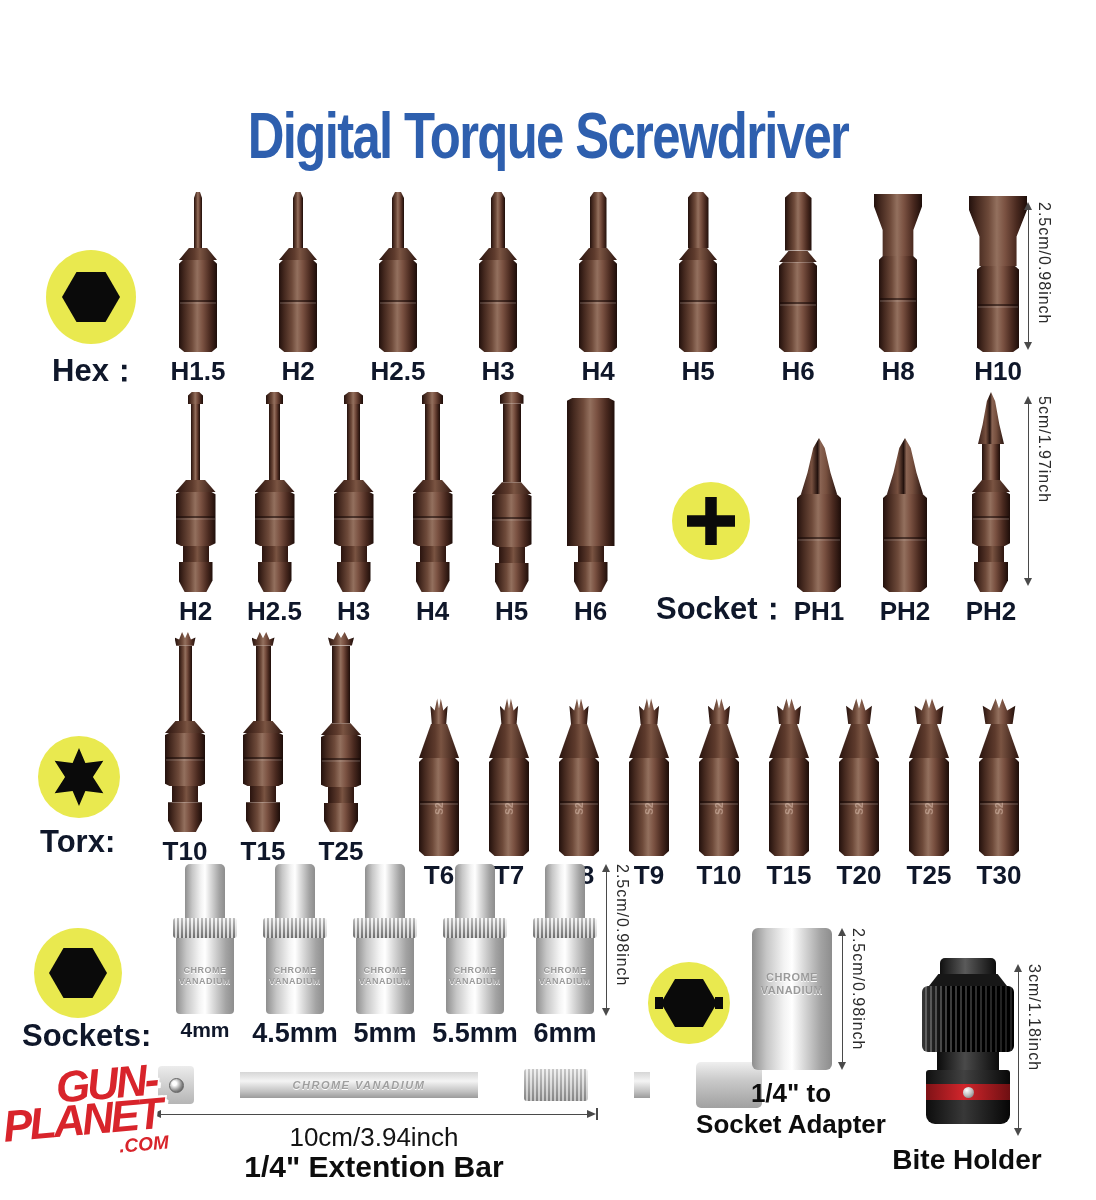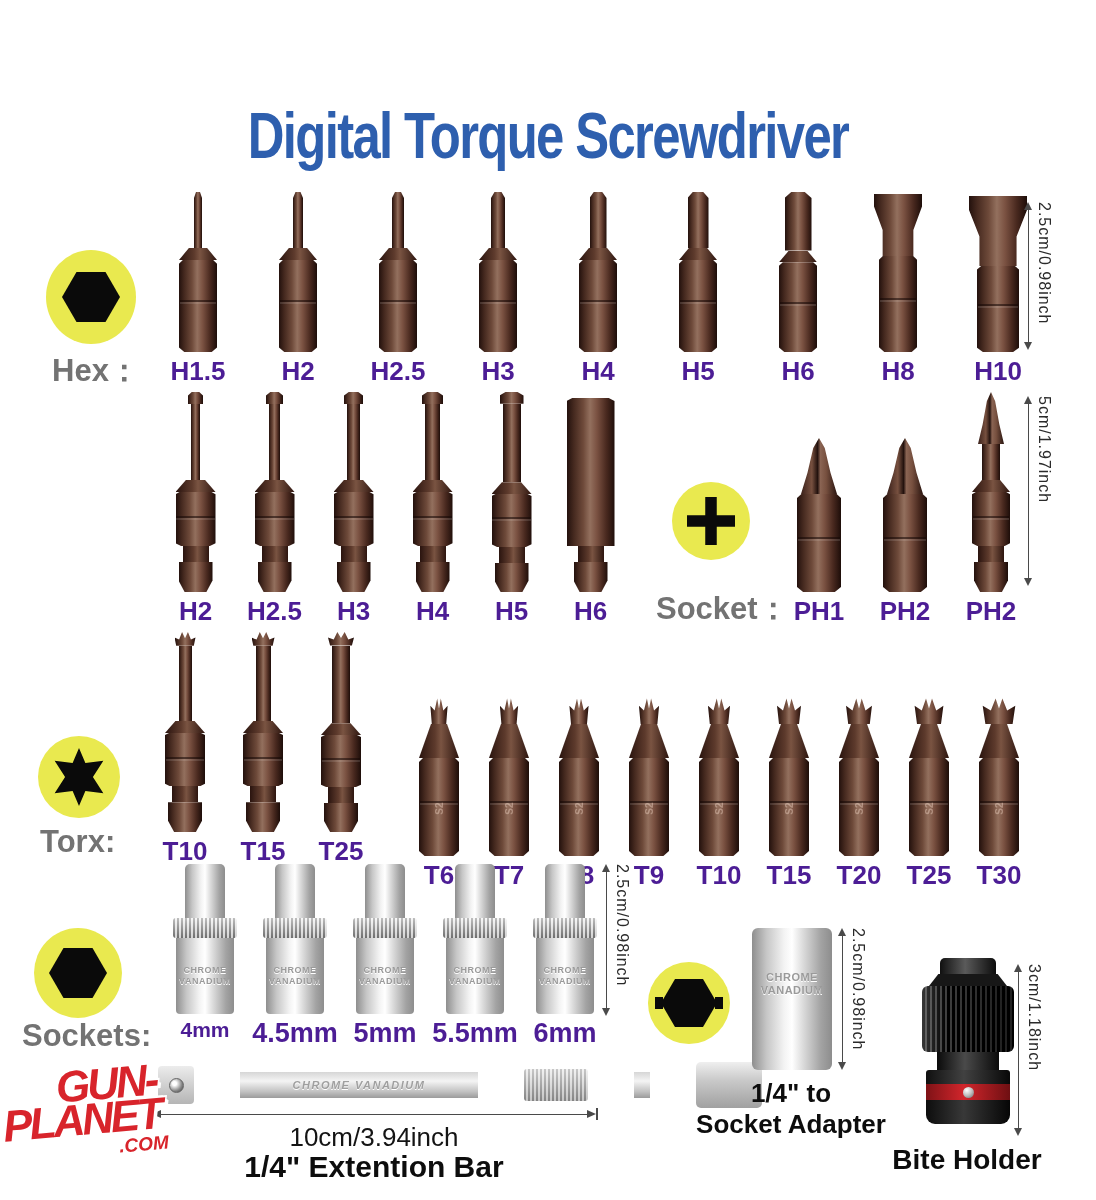--- a/index.html
+++ b/index.html
@@ -11,21 +11,21 @@
   html,body{margin:0;padding:0;background:#fff;}
   .stage{position:relative;width:1096px;height:1200px;background:#fff;overflow:hidden;
          font-family:"Liberation Sans",sans-serif;color:#111;}
   .title{position:absolute;top:100px;left:0;right:0;text-align:center;
          font-size:62px;font-weight:bold;color:#2e5fae;letter-spacing:-2px;
          transform:scale(.82,1.04);}
   
   .bits-row{position:absolute;display:flex;}
   .bit-item{display:flex;flex-direction:column;align-items:center;}
   .g{display:flex;flex-direction:column;align-items:center;justify-content:flex-end;}
-  .bit-label{margin-top:4px;font-weight:bold;font-size:26px;color:#4c1d95;white-space:nowrap;}
+  .bit-label{margin-top:4px;font-weight:bold;font-size:26px;color:#0f172a;white-space:nowrap;}
   i,b{display:block;}
   
   .bit-s{height:160px;}
   .tip{width:var(--tw,10px);height:var(--th,56px);background:var(--bronze);
        clip-path:polygon(0 6px,25% 0,75% 0,100% 6px,100% 100%,0 100%);}
   .bell{width:var(--tw,48px);height:var(--th,62px);background:var(--bronze);
        clip-path:polygon(0 0,100% 0,100% 20%,82% 58%,82% 100%,18% 100%,18% 58%,0 20%);}
   .shoulder{width:var(--bw,38px);height:12px;background:var(--bronzeD);
        clip-path:polygon(26% 0,74% 0,100% 100%,0 100%);}
   .body{position:relative;width:var(--bw,38px);height:var(--bh,92px);background:var(--bronze);
@@ -82,21 +82,21 @@
        clip-path:polygon(25% 0,75% 0,100% 50%,75% 100%,25% 100%,0 50%);}
   .plus{width:48px;height:48px;background:#0a0a0a;
        clip-path:polygon(38% 0,62% 0,62% 38%,100% 38%,100% 62%,62% 62%,62% 100%,38% 100%,38% 62%,0 62%,0 38%,38% 38%);}
   .star6{width:58px;height:58px;background:#0a0a0a;
        clip-path:polygon(50% 0,61% 26%,92% 22%,74% 50%,92% 78%,61% 74%,50% 100%,39% 74%,8% 78%,26% 50%,8% 22%,39% 26%);}
   .hexnub{position:relative;width:56px;height:48px;}
   .hexnub .hx{width:100%;height:100%;background:#0a0a0a;
        clip-path:polygon(25% 0,75% 0,100% 50%,75% 100%,25% 100%,0 50%);}
   .hexnub .nub{position:absolute;top:38%;width:8px;height:12px;background:#0a0a0a;}
   .hexnub .nub.l{left:-6px;}.hexnub .nub.r{right:-6px;}
-  .row-label{position:absolute;font-weight:bold;font-size:31px;color:#737373;white-space:nowrap;}
+  .row-label{position:absolute;font-weight:bold;font-size:31px;color:#0f172a;white-space:nowrap;}
   
   .vmeasure{position:absolute;display:flex;gap:3px;}
   .varrow{display:flex;flex-direction:column;align-items:center;}
   .vline{flex:1;width:1px;background:#4a4a4a;}
   .ah{width:0;height:0;border-left:4px solid transparent;border-right:4px solid transparent;}
   .ah.up{border-bottom:8px solid #4a4a4a;}
   .ah.down{border-top:8px solid #4a4a4a;}
   .vtext{writing-mode:vertical-rl;font-size:16px;color:#2a2a2a;letter-spacing:1px;white-space:nowrap;}
   .hmeasure{position:absolute;display:flex;align-items:center;}
   .htick{width:2px;height:12px;background:#4a4a4a;}

